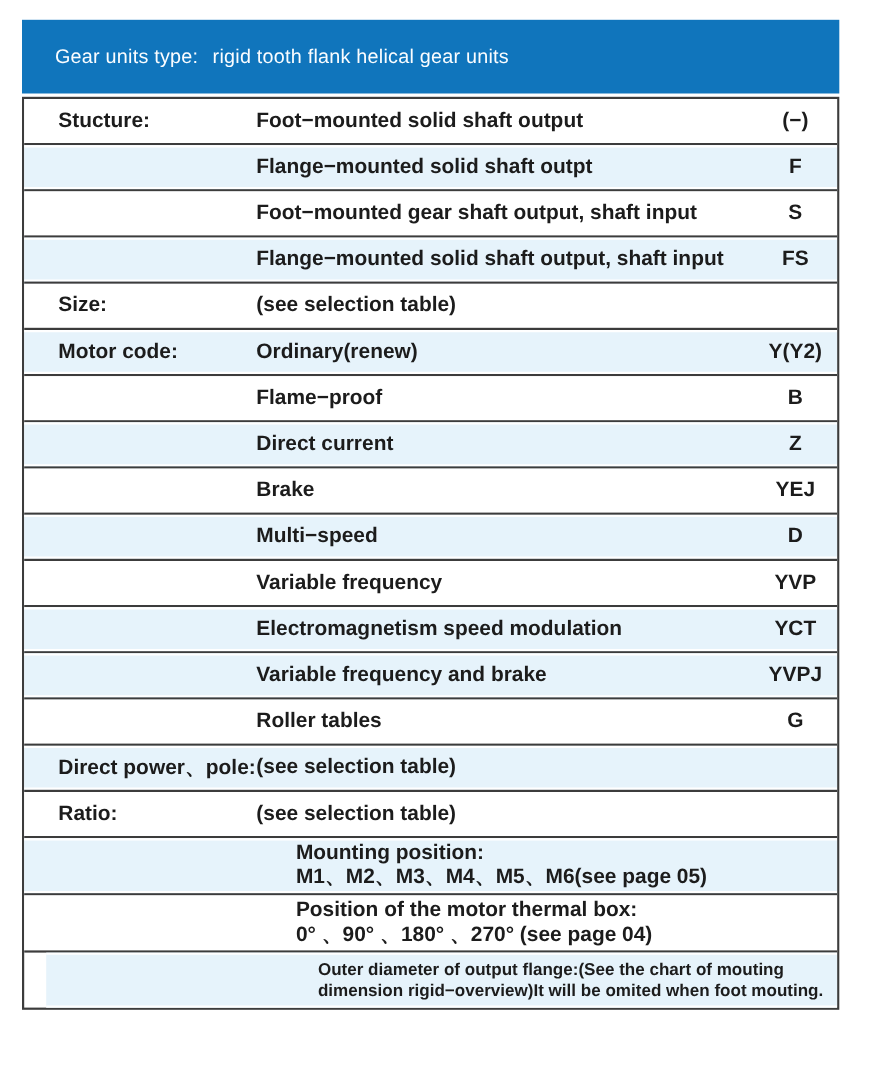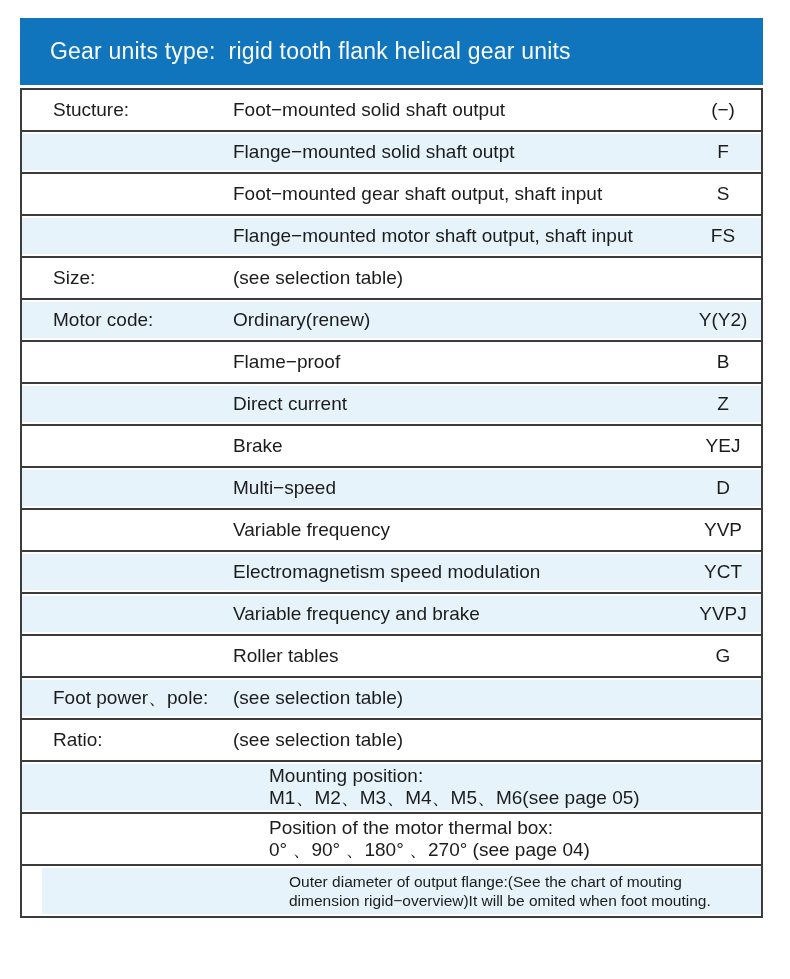--- a/index.html
+++ b/index.html
@@ -6,27 +6,28 @@
   .page {
     position:relative; width:790px; height:979px; background:#ffffff;
     font-family:"Liberation Sans","DejaVu Sans",sans-serif; color:#1c1c1c;
     overflow:hidden;
   }
   .wrap { position:absolute; left:20px; top:18px; width:743px; }
   .header-bar {
     height:67px; background:#1075bc; color:#fbfdff;
     display:flex; align-items:center; gap:13px;
     padding-left:30px; box-sizing:border-box;
-    font-size:23px; letter-spacing:0.2px;
+    font-size:18px; letter-spacing:0.2px;
   }
   .tbody { margin-top:3px; border:2px solid #3c3c3c; background:#ffffff; }
   .row {
     display:flex; align-items:center; height:40px;
     background:#ffffff; border-bottom:2px solid #3c3c3c;
     font-size:19px;
+    font-weight:bold;
   }
   .row:last-child { border-bottom:none;margin-left:20px; }
   .row.shaded {
     background:#e6f3fb;
     box-shadow: inset 0 2px 0 #ffffff, inset 0 -2px 0 #ffffff;
     align-items: center;
   }
   .row.two-line { height:50px;padding-left:36px; }
   .cell { box-sizing:border-box; }
   .cell.label { width:211px; padding-left:31px; flex-shrink:0; white-space:nowrap; }
@@ -68,21 +69,21 @@
     <div class="cell label"></div>
     <div class="cell desc">
       <div class="line">Foot−mounted gear shaft output, shaft input</div>
       <div class="line"></div>
     </div>
     <div class="cell code">S</div>
   </div>
         <div class="row shaded">
     <div class="cell label"></div>
     <div class="cell desc">
-      <div class="line">Flange−mounted motor shaft output, shaft input</div>
+      <div class="line">Flange−mounted solid shaft output, shaft input</div>
       <div class="line"></div>
     </div>
     <div class="cell code">FS</div>
   </div>
         <div class="row">
     <div class="cell label">Size:</div>
     <div class="cell desc">
       <div class="line">(see selection table)</div>
       <div class="line"></div>
     </div>
@@ -154,21 +155,21 @@
   </div>
         <div class="row">
     <div class="cell label"></div>
     <div class="cell desc">
       <div class="line">Roller tables</div>
       <div class="line"></div>
     </div>
     <div class="cell code">G</div>
   </div>
         <div class="row shaded">
-    <div class="cell label">Foot power、pole:</div>
+    <div class="cell label">Direct power、pole:</div>
     <div class="cell desc">
       <div class="line">(see selection table)</div>
       <div class="line"></div>
     </div>
 
   </div>
         <div class="row">
     <div class="cell label">Ratio:</div>
     <div class="cell desc">
       <div class="line">(see selection table)</div>

